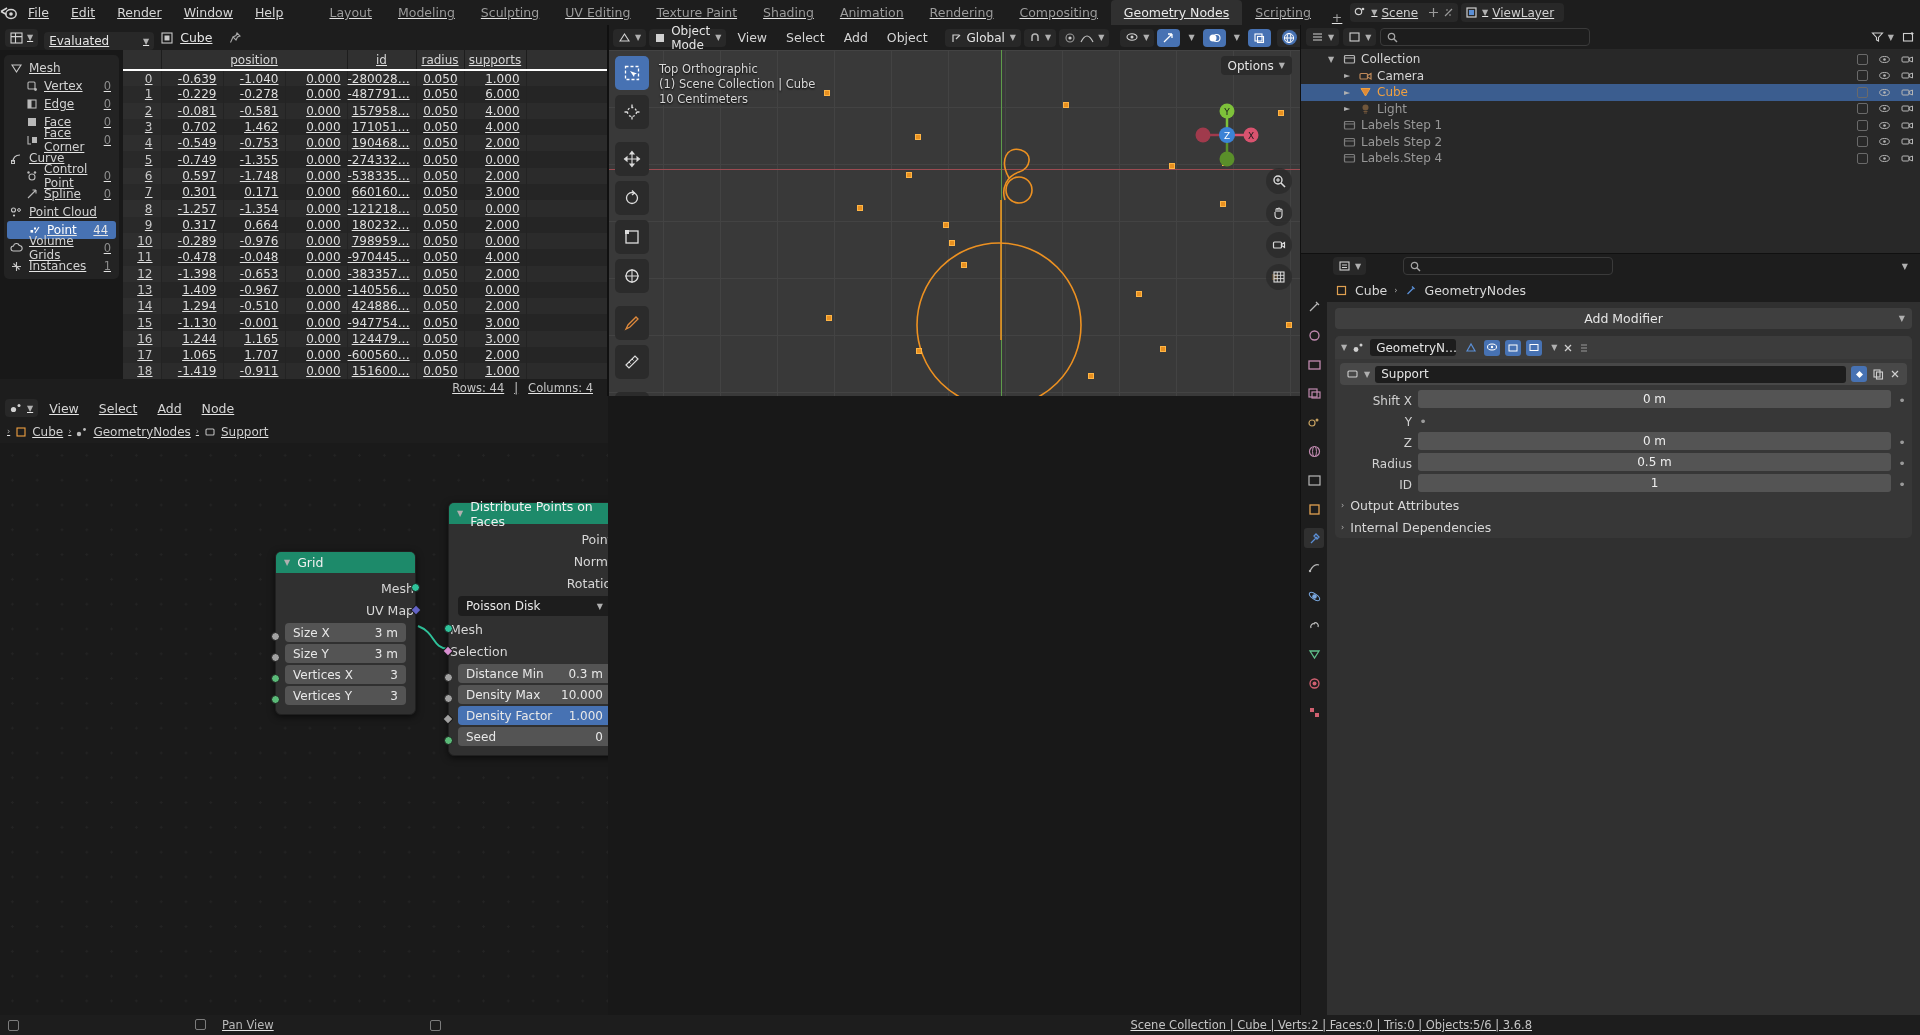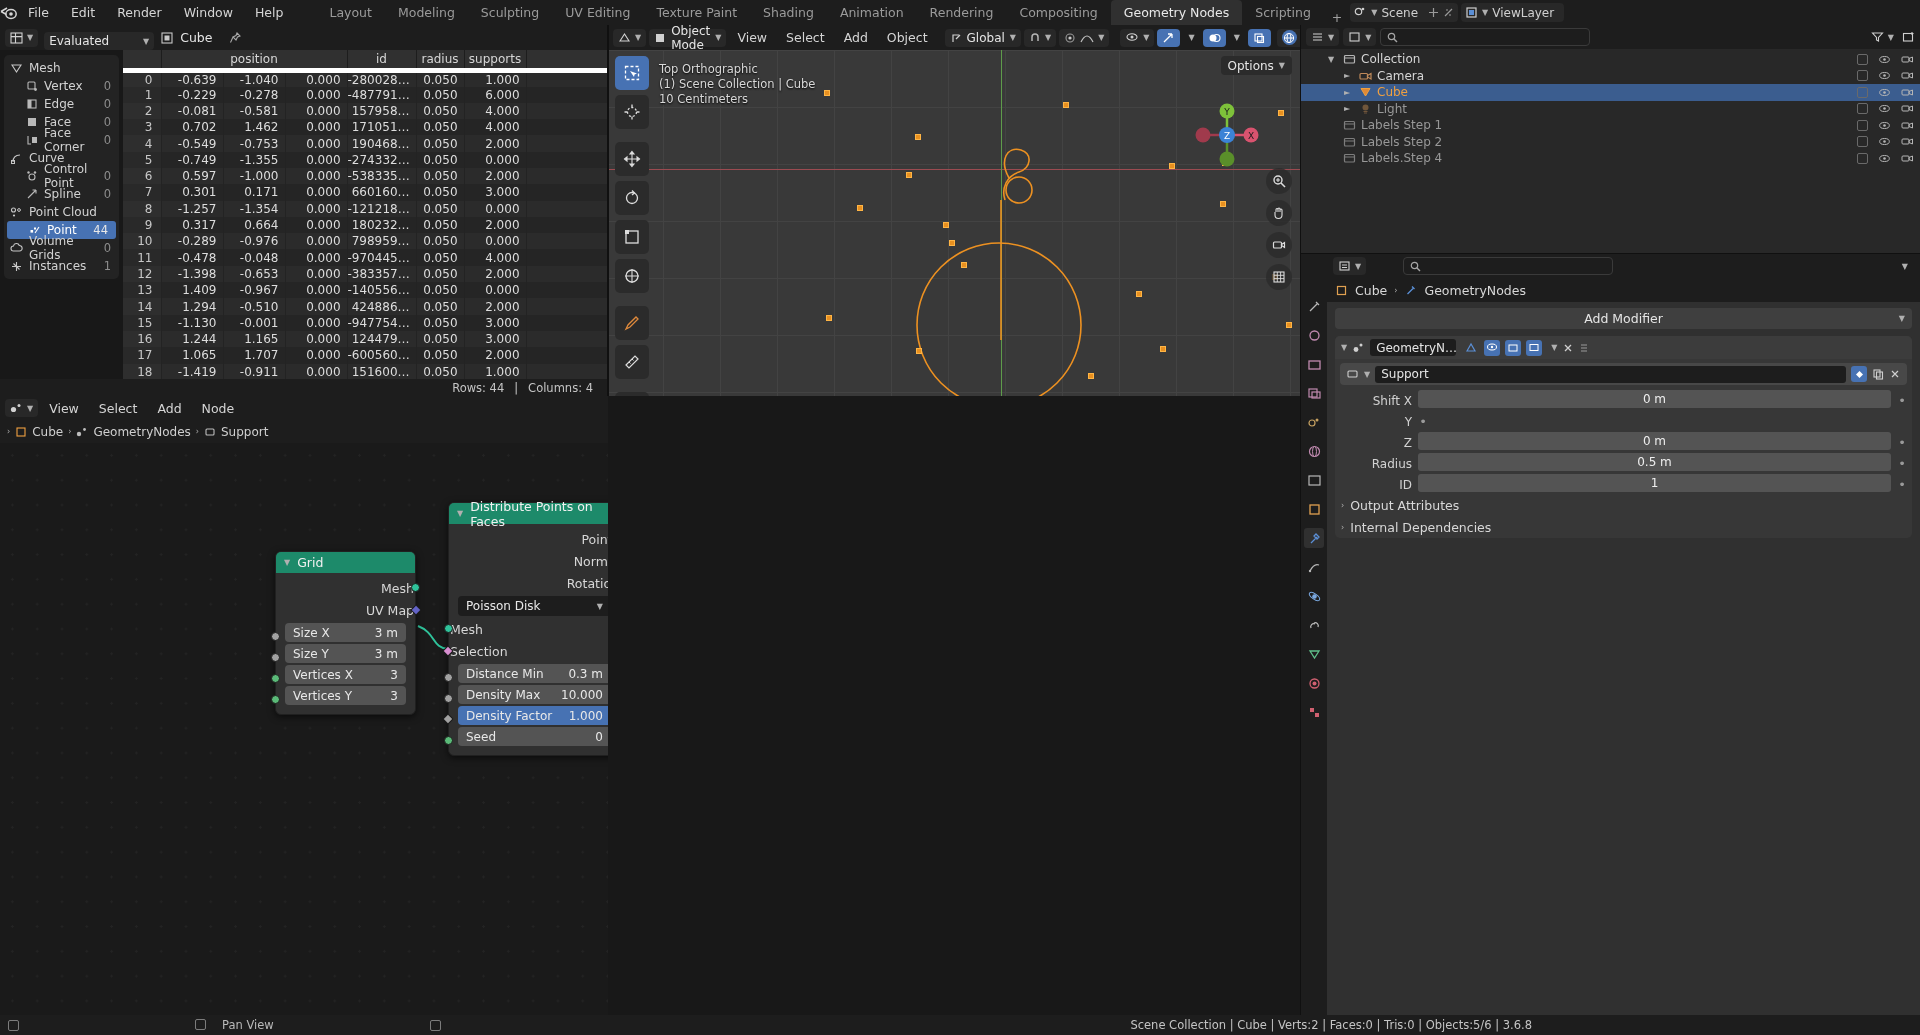--- a/index.html
+++ b/index.html
@@ -1,18 +1,18 @@
 <!DOCTYPE html>
 <html><head>
 <meta charset="utf-8">
 <style>
   * { box-sizing: border-box; margin:0; padding:0; }
   html,body { width:1920px; height:1035px; overflow:hidden; background:#1d1d1d;
     font-family:"DejaVu Sans", sans-serif; font-size:12.5px; color:#e5e5e5; -webkit-font-smoothing:antialiased;}
-  .app { position:relative; width:1540px; height:1035px; display:flex; flex-direction:column; background:#181818; }
+  .app { position:relative; width:1540px; height:1035px; display:flex; flex-direction:column; background:#181818;text-decoration:underline; }
 
   
   .topbar { height:25px; background:#1d1d1d; display:flex; align-items:center; gap:0; flex:0 0 25px; }
   .blender-logo { width:30px; display:flex; align-items:center; justify-content:center; }
   .menu-item { padding:0 11px; height:25px; line-height:25px; color:#d5d5d5; font-size:12.5px; white-space:nowrap;}
   .ws-tabs { display:flex; align-items:flex-end; height:25px; margin-left:22px; }
   .ws-tab { padding:0 13px; height:25px; line-height:25px; color:#9b9b9b; font-size:12.5px; white-space:nowrap; }
   .ws-tab.active { background:#303030; color:#e8e8e8; border-radius:4px 4px 0 0; }
   .ws-plus { padding:0 8px; color:#a0a0a0; }
   .topbar-right { margin-left:auto; display:flex; align-items:center; gap:3px; padding-right:6px; }
@@ -35,21 +35,21 @@
   .sheet-body { flex:1; display:flex; min-height:0; }
   .ds-panel { width:123px; background:#181818; padding:5px 4px; }
   .ds-inner { background:#232323; border-radius:5px; padding:4px 0; }
   .ds-row { height:18px; display:flex; align-items:center; padding-left:6px; gap:6px; font-size:12px; color:#d2d2d2;}
   .ds-row.sub { padding-left:22px; }
   .ds-row .cnt { margin-left:auto; padding-right:8px; color:#8d8d8d; font-size:11.5px;}
   .ds-row.sel { background:#4772b3; color:#fff; border-radius:3px; margin:0 3px; }
   .ds-row.sel .cnt { color:#e8e8e8; }
   .tbl-wrap { flex:1; min-width:0; display:flex; flex-direction:column; background:#282828; }
   .tbl { width:100%; border-collapse:collapse; table-layout:fixed; font-size:12px;}
-  .tbl th { background:#303030; color:#d6d6d6; font-weight:normal; height:20px; border-right:1px solid #1d1d1d; border-bottom:5px solid #ffffff;}
+  .tbl th { background:#303030; color:#d6d6d6; font-weight:normal; height:20px; border-right:1px solid #1d1d1d; border-bottom:2px solid #ffffff;}
   .tbl td { height:16.3px; text-align:right; padding-right:6px; color:#ddd; border-right:1px solid #232323;}
   .tbl tr:nth-child(odd) td { background:#2b2b2b; }
   .tbl tr:nth-child(even) td { background:#252525; }
   .tbl td.idx { text-align:right; padding-right:8px; color:#c8c8c8; background:#2e2e2e!important; }
   .tbl tr:nth-child(even) td.idx { background:#292929!important; }
   .sheet-foot { height:17px; background:#1d1d1d; display:flex; align-items:center; justify-content:flex-end; padding-right:14px; gap:10px; color:#c5c5c5; font-size:11.5px;}
 
   
   .nodeed { flex:1; display:flex; flex-direction:column; min-height:0; background:#1d1d1d;}
   .ne-hdr { height:24px; background:#1d1d1d; display:flex; align-items:center; gap:2px; padding:0 5px; }
@@ -431,21 +431,21 @@
                     <td>-1.355</td>
                     <td>0.000</td>
                     <td>-274332…</td>
                     <td>0.050</td>
                     <td>0.000</td>
                     <td style="border-right: none;"></td>
                   </tr>
                   <tr>
                     <td class="idx">6</td>
                     <td>0.597</td>
-                    <td>-1.000</td>
+                    <td>-1.748</td>
                     <td>0.000</td>
                     <td>-538335…</td>
                     <td>0.050</td>
                     <td>2.000</td>
                     <td style="border-right: none;"></td>
                   </tr>
                   <tr>
                     <td class="idx">7</td>
                     <td>0.301</td>
                     <td>0.171</td>

